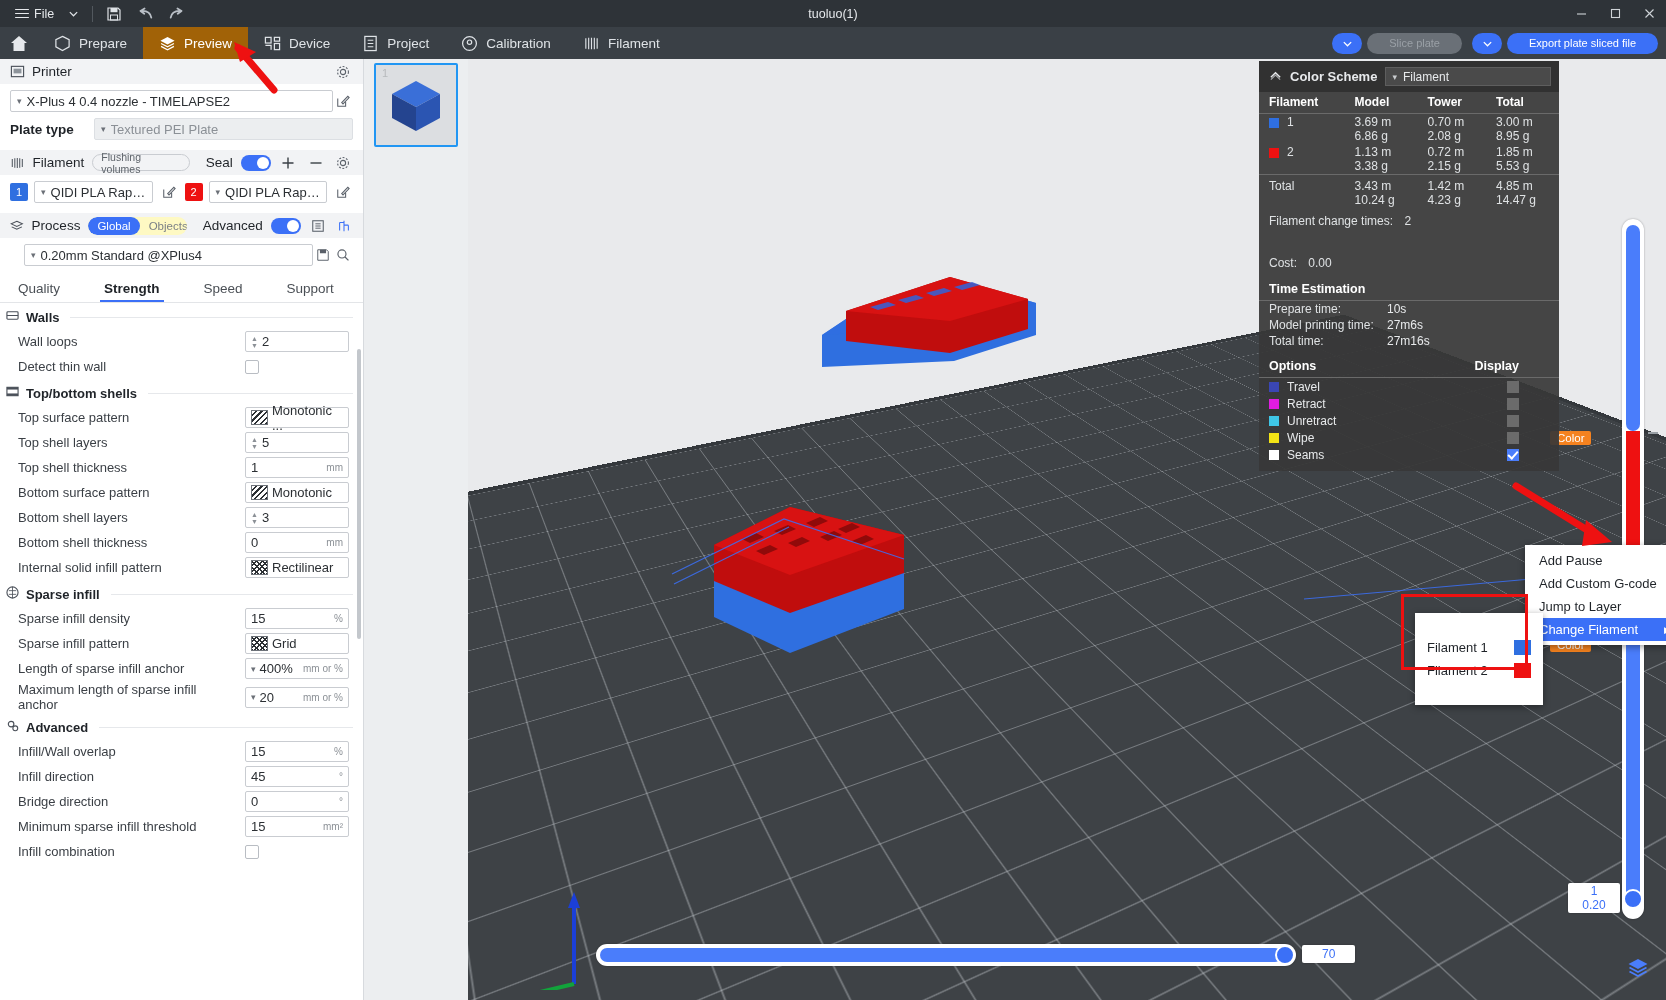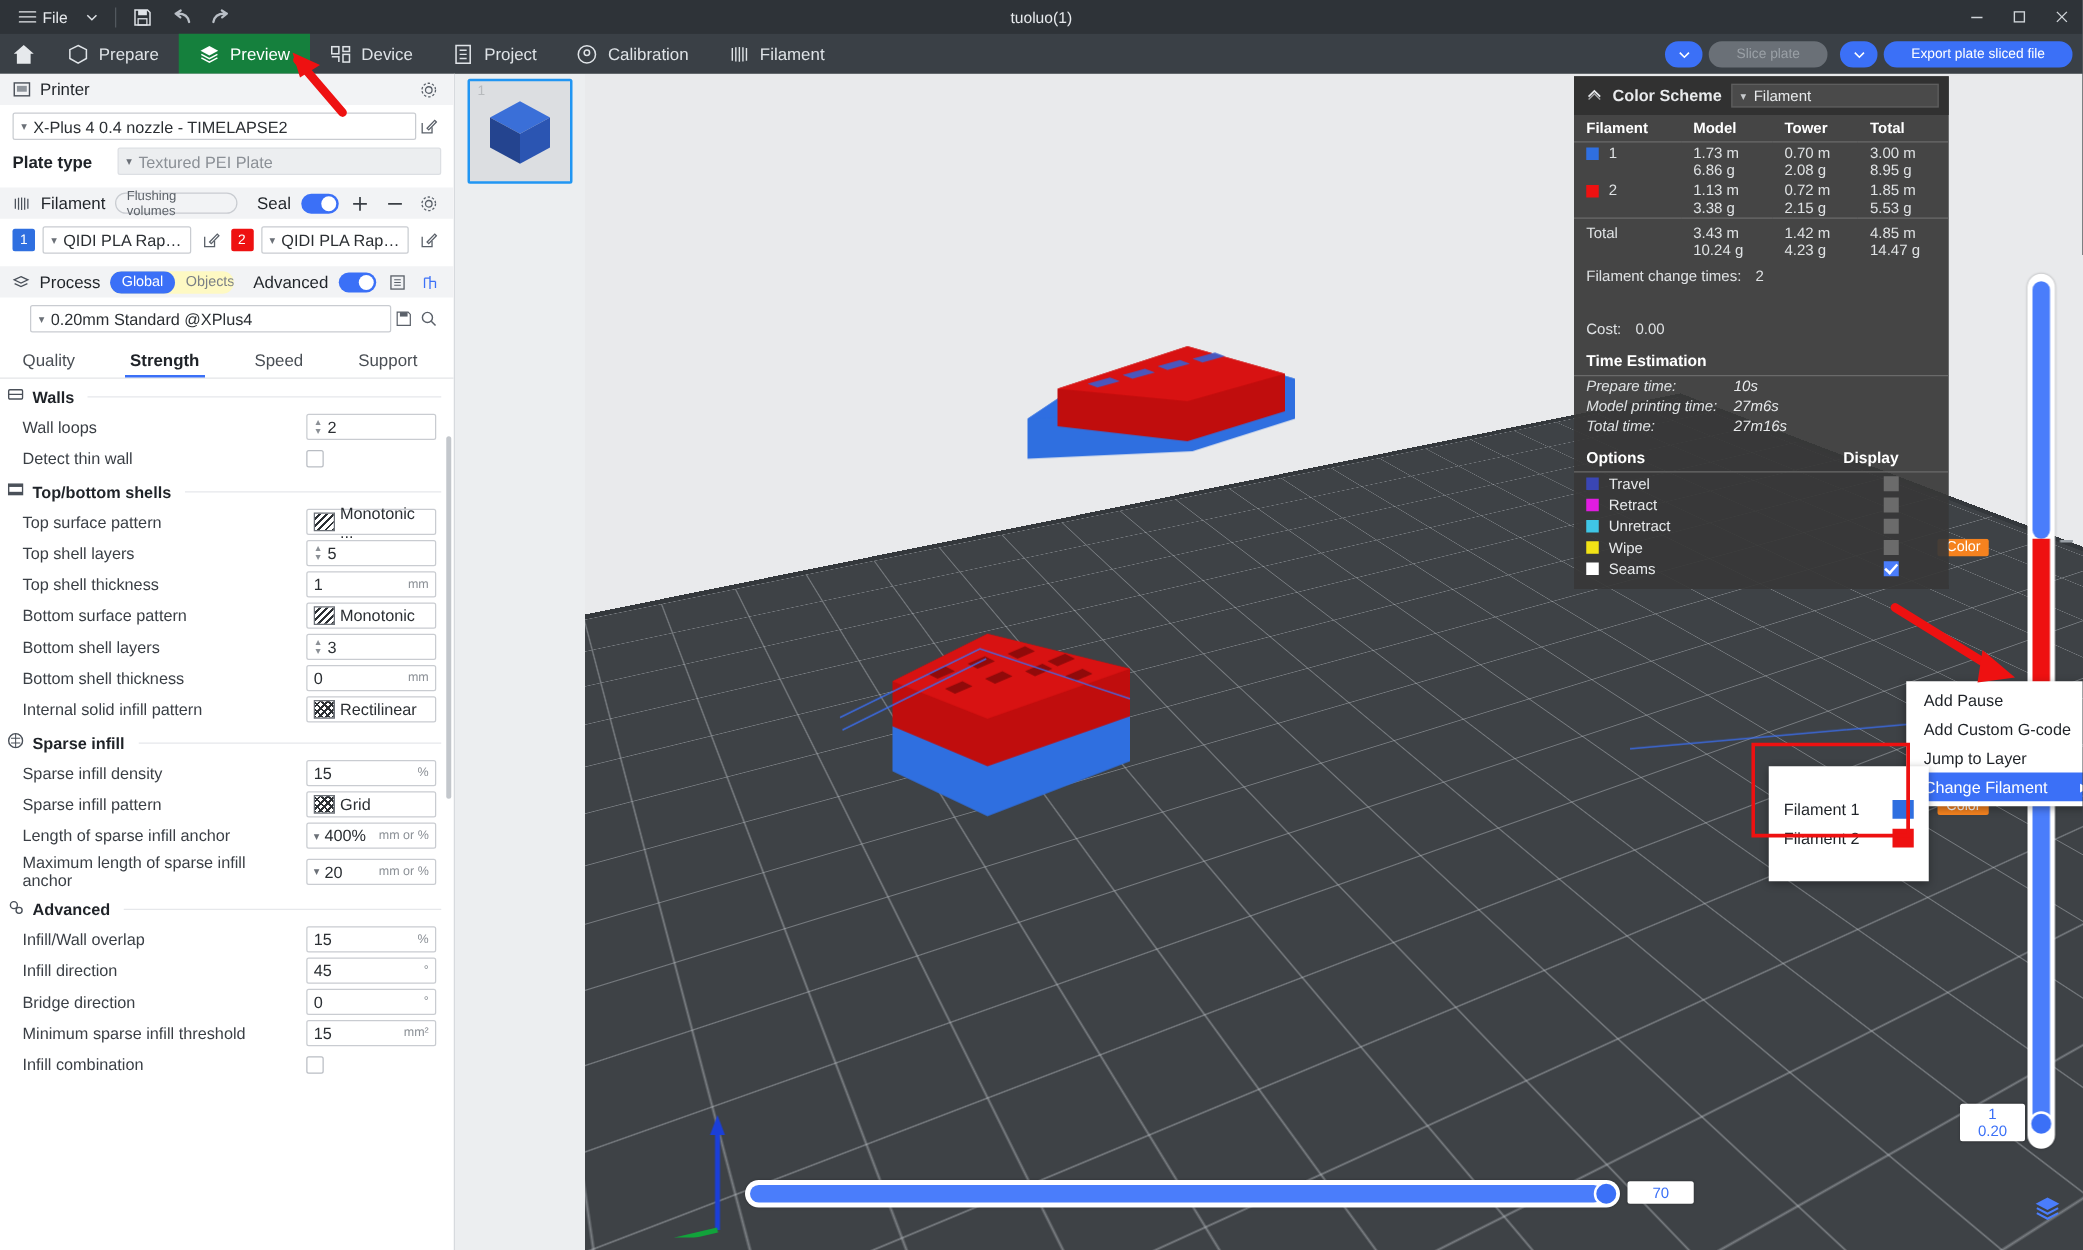--- a/index.html
+++ b/index.html
@@ -29,21 +29,21 @@
   
   .navbar {
     position: absolute; top: 27px; left: 0; width: 1666px; height: 32px;
     background: #3a4046; display: flex; align-items: center; color: #dfe3e7; font-size: 13.5px;
   }
   .nav-home { width: 38px; height: 32px; display: flex; align-items: center; justify-content: center; }
   .nav-tab {
     height: 32px; display: flex; align-items: center; gap: 8px;
     padding: 0 16px; color: #dfe3e7; cursor: default;
   }
-  .nav-tab.active { background: #15803d; color: #ffffff; }
+  .nav-tab.active { background: #a16207; color: #ffffff; }
   .nav-right { position: absolute; right: 8px; top: 0; height: 32px; display: flex; align-items: center; gap: 10px; }
   .split-btn { display: flex; align-items: center; }
   .split-caret {
     width: 30px; height: 21px; border-radius: 11px; background: #3b70f7;
     display: flex; align-items: center; justify-content: center; color: #fff; font-size: 9px; margin-right: 5px;
   }
   .split-caret.dim { background: #3b70f7; }
   .pill {
     height: 21px; border-radius: 11px; display: flex; align-items: center; justify-content: center;
     padding: 0 22px; font-size: 11px;
@@ -225,21 +225,21 @@
   .ip-table { width: 100%; border-collapse: collapse; }
   .ip-table th {
     text-align: left; font-size: 12px; font-weight: bold; padding: 3px 4px 4px 10px; color: #fff;
     border-bottom: 1px solid #6a6a6a;
   }
   .ip-table td { padding: 1px 4px 1px 10px; vertical-align: top; color: #dfe2e4; font-size: 12px; line-height: 14px; }
   .ip-table tr.total td { border-top: 1px solid #6a6a6a; padding-top: 4px; }
   .sw { display: inline-block; width: 10px; height: 10px; margin-right: 8px; vertical-align: middle; }
   .ip-line { padding: 2px 10px; color: #dfe2e4; margin-top: 24px; }
   .ip-sec { font-weight: bold; color: #fff; padding: 6px 10px 4px; border-bottom: 1px solid #6a6a6a; font-size: 12.5px; }
-  .ip-kv { display: flex; padding: 1px 10px; font-style: italic; }
+  .ip-kv { display: flex; padding: 1px 10px; }
   .ip-kv .k { width: 118px; color: #dfe2e4; }
   .ip-opt { display: flex; align-items: center; padding: 1.5px 10px; }
   .ip-opt .nm { flex: 1; }
   .ip-chk { width: 12px; height: 12px; background: #6b6b6b; margin-right: 30px; }
   .ip-chk.on { background: #4a7dfb; position: relative; }
   .ip-chk.on::after {
     content: ""; position: absolute; left: 3px; top: 0px; width: 4px; height: 8px;
     border: solid #fff; border-width: 0 2px 2px 0; transform: rotate(42deg);
   }
 
@@ -819,21 +819,21 @@
         <tr>
           <th>Filament</th>
           <th>Model</th>
           <th>Tower</th>
           <th>Total</th>
         </tr>
       </thead>
       <tbody id="usage-body">
           <tr>
             <td><span class="sw" style="background:#2f6fe0"></span><span>1</span></td>
-            <td><span>1.73 m</span><br><span>6.86 g</span></td>
+            <td><span>3.69 m</span><br><span>6.86 g</span></td>
             <td><span>0.70 m</span><br><span>2.08 g</span></td>
             <td><span>3.00 m</span><br><span>8.95 g</span></td>
           </tr>
           <tr>
             <td><span class="sw" style="background:#ee1111"></span><span>2</span></td>
             <td><span>1.13 m</span><br><span>3.38 g</span></td>
             <td><span>0.72 m</span><br><span>2.15 g</span></td>
             <td><span>1.85 m</span><br><span>5.53 g</span></td>
           </tr>
           <tr class="total">

